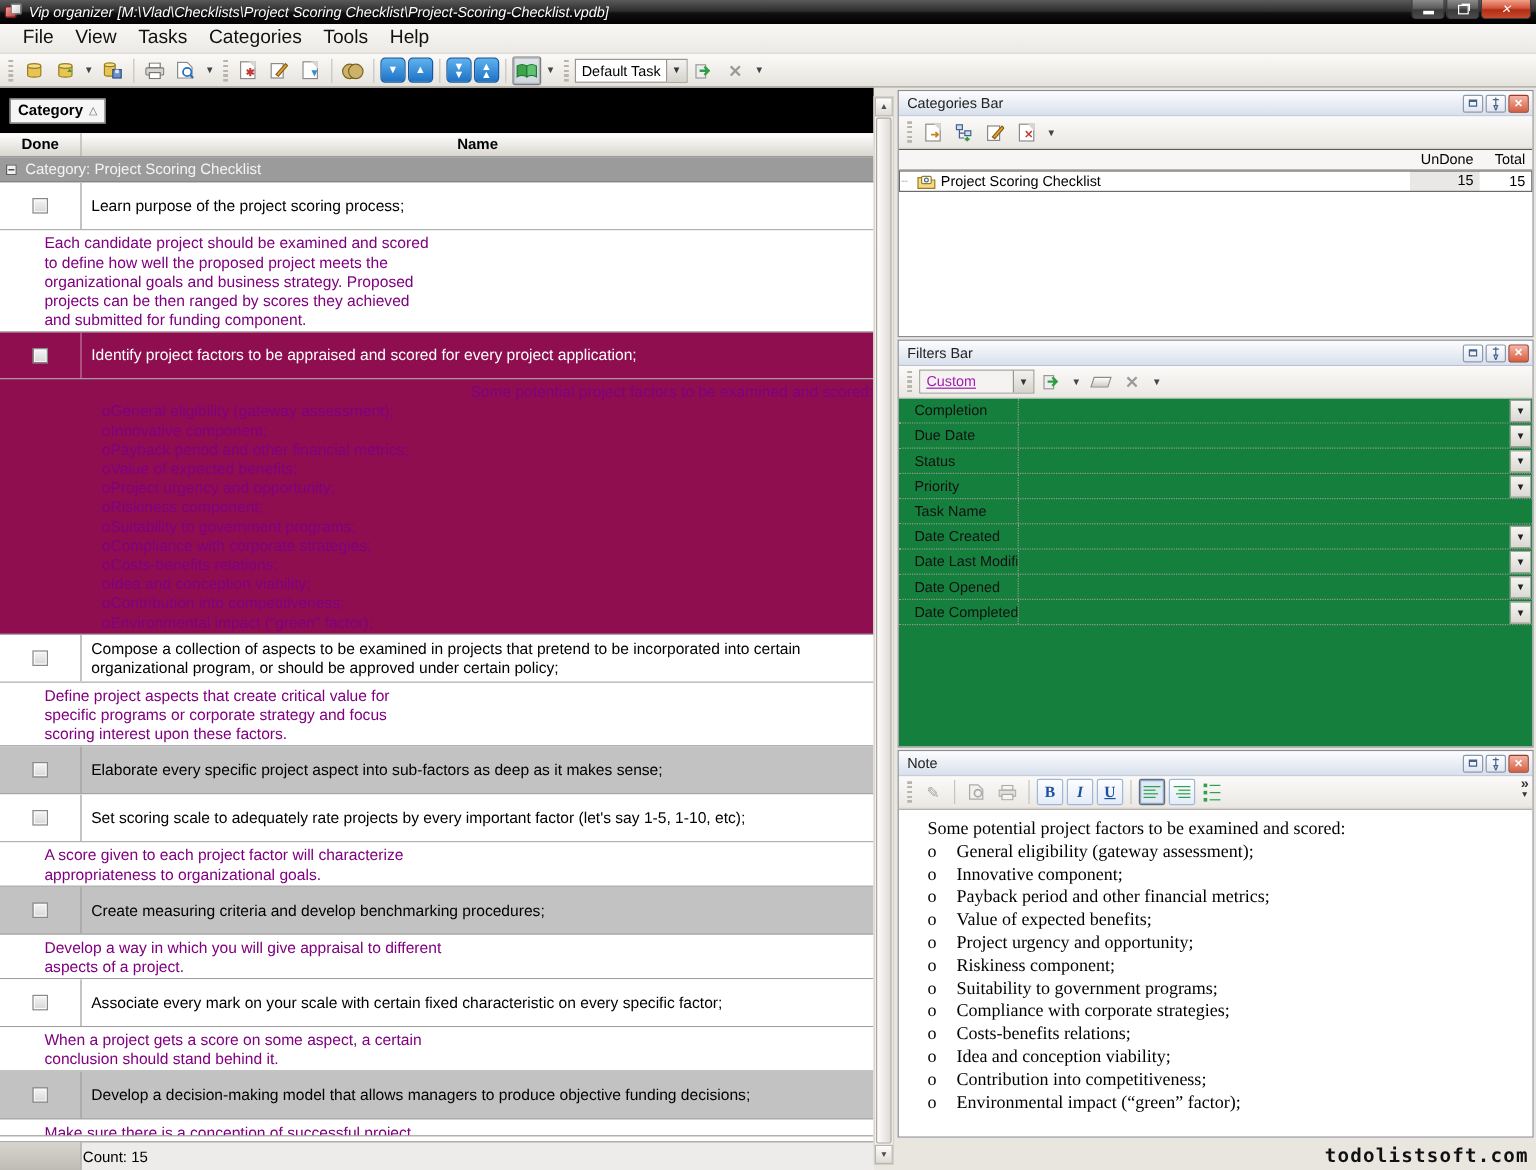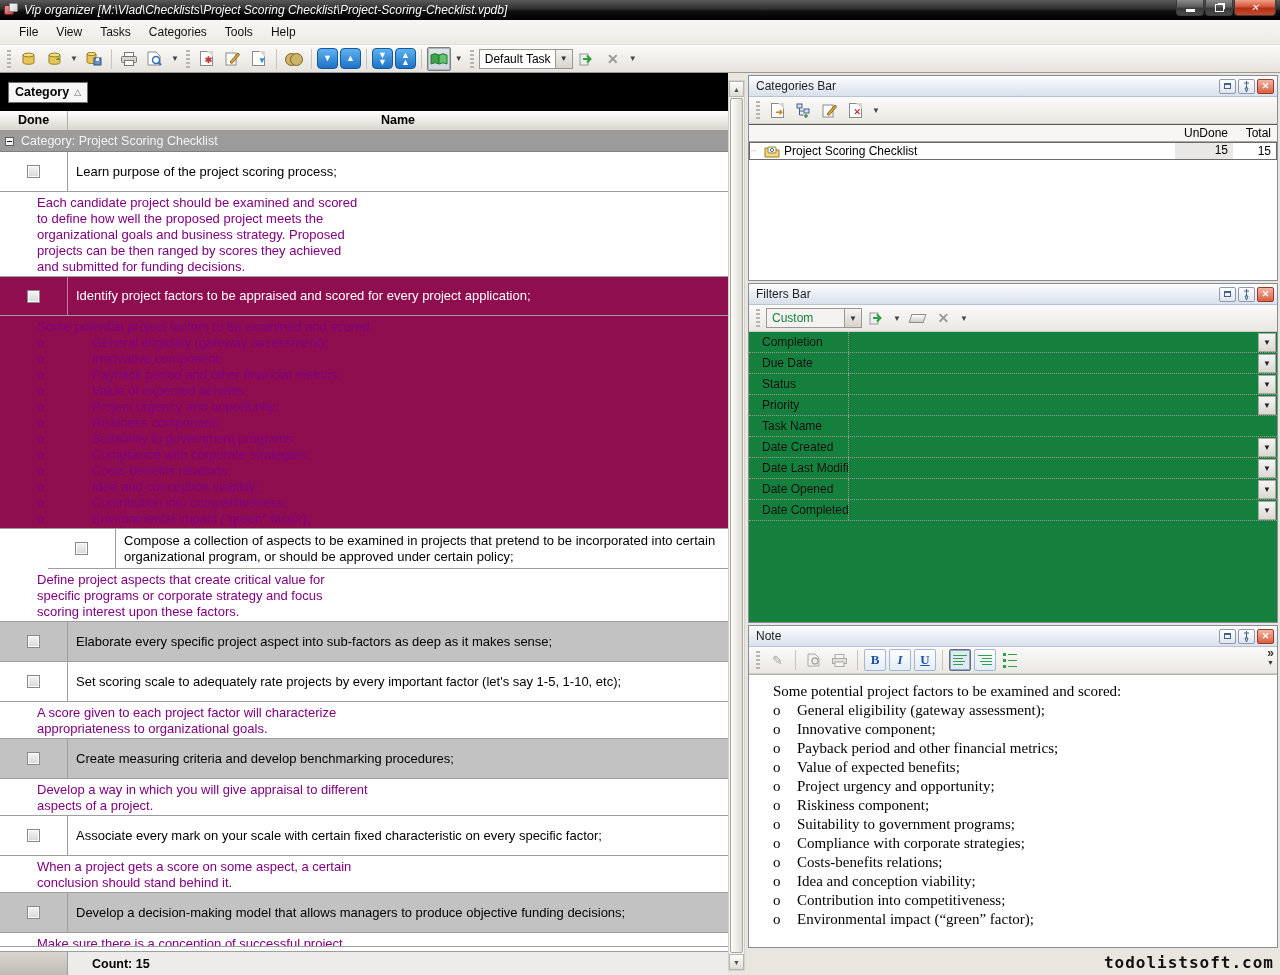--- a/index.html
+++ b/index.html
@@ -15,21 +15,21 @@
   .title-text { flex:1; white-space:nowrap; overflow:hidden; text-shadow:0 1px 1px #000; }
   .winbtns { display:flex; gap:1px; align-self:flex-start; }
   .winbtn { width:28px; height:16px; border:1px solid #3c3c3c; border-top:none; border-radius:0 0 4px 4px;
     background:linear-gradient(180deg,#8b8b8b,#5c5c5c 45%,#3a3a3a 55%,#4a4a4a); color:#fff; font-size:10px;
     display:flex; align-items:center; justify-content:center; }
   .winbtn.close { width:42px; background:linear-gradient(180deg,#f0a088,#d3543a 45%,#b02e16 55%,#c84a2e); }
   .winbtn .mini { width:9px; height:3px; background:#fff; margin-top:6px; }
   .winbtn .rest { width:9px; height:8px; border:1px solid #fff; box-shadow:2px -2px 0 -1px #fff; }
 
   
-  .menubar { height:25px; background:linear-gradient(#f8f7f5,#eceae5); display:flex; align-items:center; padding-left:10px; font-size:12px; color:#111; flex:0 0 auto; border-bottom:1px solid #e0ddd6;}
+  .menubar { height:25px; background:linear-gradient(#f8f7f5,#eceae5); display:flex; align-items:center; padding-left:10px; font-size:16px; color:#111; flex:0 0 auto; border-bottom:1px solid #e0ddd6;}
   .menu-item { padding:4px 9px; }
   .toolbar { height:28px; background:linear-gradient(#fbfaf8,#e6e3dd); border-bottom:1px solid #9a9a9a; display:flex; align-items:center; padding:0 4px; gap:2px; flex:0 0 auto; }
   .grip { width:4px; height:18px; margin:0 3px; background:repeating-linear-gradient(180deg,#b8b5ae 0 2px,transparent 2px 4px); }
   .tsep { width:1px; height:20px; background:#c7c4bd; margin:0 3px; }
   .tbtn { width:24px; height:24px; display:flex; align-items:center; justify-content:center; border:1px solid transparent; border-radius:2px; position:relative; }
   .tbtn.pressed { border:1px solid #7f7d78; background:linear-gradient(#dfe4ea,#cfd6df); box-shadow:inset 0 0 0 1px #aeb4bc; }
   .drop { font-size:8px; color:#444; padding:0 2px; }
   .navbtn { width:21px; height:21px; border-radius:4px; border:1px solid #1259A0; background:linear-gradient(#5fb2ee,#1d72c6); color:#fff; display:flex; flex-direction:column; align-items:center; justify-content:center; font-size:9px; line-height:7px; }
   .combo { height:20px; display:flex; border:1px solid #9a978f; background:#fff; align-items:stretch; }
   .combo .cv { padding:2px 5px; font-size:12px; white-space:nowrap; overflow:hidden; }
@@ -55,30 +55,30 @@
   .collapse::after { content:""; position:absolute; left:1px; right:1px; top:3px; height:1px; background:#222; }
   #grid-rows { flex:1; overflow:hidden; }
   .trow { border-bottom:1px solid #9e9e9e; overflow:hidden; }
   .trow.task { display:flex; }
   .trow.task .done { width:68px; border-right:1px solid #9e9e9e; display:flex; align-items:center; justify-content:center; flex:0 0 auto; }
   .trow.task.sel .done { border-right:1px solid rgba(255,255,255,.45); }
   .trow.task .nm { flex:1; font-size:13px; color:#000; padding:0 8px; display:flex; align-items:center; line-height:16px; }
   .trow.task.gray { background:#c2c2c2; }
   .trow.task.white { background:#fff; }
   .trow.sel { background:#8E0E50; }
-  .trow.sel .nm, .trow.sel .nline { color:#fff; }
+  .trow.sel .nm, .trow.sel .nline { color:#fff;text-align:right; }
   .cb { width:13px; height:13px; border:1px solid #898989; background:linear-gradient(#f5f5f5,#d7d7d7); box-shadow:inset 0 0 0 1px #fdfdfd; }
   .trow.note { padding:3px 0 0 37px; background:#fff; }
   .trow.note .nline { font-size:13px; line-height:16px; color:#800080; white-space:nowrap; }
   .trow.note.sel { background:#8E0E50; }
   .nline.bullet { display:flex; }
   .nline.bullet .o { width:55px; flex:0 0 auto; }
   .grid-footer { height:24px; flex:0 0 auto; border-top:1px solid #9e9e9e; background:#EDECEA; display:flex; align-items:center; font-size:12.5px; color:#000; }
   .footer-cell { width:68px; height:100%; background:linear-gradient(#d8d5cf,#bfbcb6); border-right:1px solid #9e9e9e; flex:0 0 auto; }
-  .count-text { padding-left:24px;font-weight:bold; }
+  .count-text { padding-left:1px; }
 
   
   .vscroll { width:17px; flex:0 0 auto; margin:7px 0 4px 0; background:#f3f1ee; border:1px solid #d4d1ca; display:flex; flex-direction:column; }
   .sbtn { height:16px; flex:0 0 auto; background:linear-gradient(#fdfdfc,#dedbd4); border:1px solid #b8b5ae; display:flex; align-items:center; justify-content:center; font-size:7px; color:#4c4c4c; }
   .sthumb { flex:1; margin:1px; background:linear-gradient(90deg,#fdfdfc,#dedbd4); border:1px solid #aaa7a0; border-radius:2px; }
 
   
   .right-col { flex:1; display:flex; flex-direction:column; padding:2px 2px 0 3px; }
   .panel { border:1px solid #898C95; background:#fff; display:flex; flex-direction:column; overflow:hidden; }
   .panel-title { height:21px; flex:0 0 auto; background:linear-gradient(#fcfdfe,#d8e0ec); border-bottom:1px solid #b9c2d2; display:flex; align-items:center; padding:0 3px 0 7px; font-size:12px; color:#222; }
@@ -100,21 +100,21 @@
   .cat-row .cu { width:58px; text-align:right; padding-right:5px; background:#e9e8e6; align-self:stretch; line-height:17px; }
   .cat-row .ct { width:44px; text-align:right; padding-right:6px; line-height:17px; }
   .cat-client { flex:1; background:#fff; }
 
   
   .filters-client { flex:1; background:#15803d; display:flex; flex-direction:column; }
   .frow { height:21px; flex:0 0 auto; display:flex; align-items:center; border-bottom:1px dotted #9c9994; font-size:12px; color:#111; }
   .frow .flabel { width:100px; flex:0 0 auto; padding-left:13px; border-right:1px dotted #9c9994; align-self:stretch; display:flex; align-items:center; white-space:nowrap; overflow:hidden; }
   .frow .fval { flex:1; align-self:stretch; }
   .frow .fdrop { width:18px; height:19px; margin-right:1px; background:linear-gradient(#f6f5f3,#dbd8d2); border:1px solid #aaa7a1; display:flex; align-items:center; justify-content:center; font-size:8px; color:#222; flex:0 0 auto; }
-  .combo.disabled .cv { color:#15803d; background:#f4f3f1; }
+  .combo.disabled .cv { color:#a21caf; background:#f4f3f1;text-decoration:underline; }
 
   
   .nbtn-letter { width:22px; height:22px; border:1px solid #9FB8D9; border-radius:2px; background:linear-gradient(#fdfeff,#e4ecf7); display:flex; align-items:center; justify-content:center; font-family:"Liberation Serif",serif; font-size:13px; font-weight:bold; color:#1B50A0; }
   .nbtn-letter.it { font-style:italic; }
   .nbtn-letter.un { text-decoration:underline; }
   .alignbox { width:22px; height:22px; border:1px solid #9FB8D9; border-radius:2px; background:linear-gradient(#fdfeff,#e4ecf7); display:flex; flex-direction:column; justify-content:center; gap:2px; padding:0 3px; }
   .alignbox.pressed { border-color:#5f6f85; box-shadow:0 0 0 1px #8fa6c4 inset; background:#dfe8f3; }
   .alignbox i { height:1px; background:#2FA14C; display:block; }
   .alignbox .w100{width:100%}.alignbox .w70{width:70%}.alignbox .w85{width:85%}
   .alignbox.right { align-items:flex-end; }
@@ -309,21 +309,21 @@
             <div class="done">
               <span class="cb"></span>
             </div>
             <div class="nm">Learn purpose of the project scoring process;</div>
           </div>
           <div class="trow note" style="height: 85px;">
             <div class="nline">Each candidate project should be examined and scored</div>
             <div class="nline">to define how well the proposed project meets the</div>
             <div class="nline">organizational goals and business strategy. Proposed</div>
             <div class="nline">projects can be then ranged by scores they achieved</div>
-            <div class="nline">and submitted for funding decisions.</div>
+            <div class="nline">and submitted for funding component.</div>
           </div>
           <div class="trow task sel" style="height: 39px;">
             <div class="done">
               <span class="cb"></span>
             </div>
             <div class="nm">Identify project factors to be appraised and scored for every project application;</div>
           </div>
           <div class="trow note sel" style="height: 213px;">
             <div class="nline">Some potential project factors to be examined and scored:</div>
             <div class="nline bullet">
@@ -368,21 +368,21 @@
             </div>
             <div class="nline bullet">
               <span class="o">o</span>
               <span>Contribution into competitiveness;</span>
             </div>
             <div class="nline bullet">
               <span class="o">o</span>
               <span>Environmental impact (“green” factor);</span>
             </div>
           </div>
-          <div class="trow task white" style="height: 40px; margin-left: 48px;">
+          <div class="trow task white" style="height: 40px;">
             <div class="done">
               <span class="cb"></span>
             </div>
             <div class="nm">Compose a collection of aspects to be examined in projects that pretend to be incorporated into certain organizational program, or should be approved under certain policy;</div>
           </div>
           <div class="trow note" style="height: 53px;">
             <div class="nline">Define project aspects that create critical value for</div>
             <div class="nline">specific programs or corporate strategy and focus</div>
             <div class="nline">scoring interest upon these factors.</div>
           </div>

